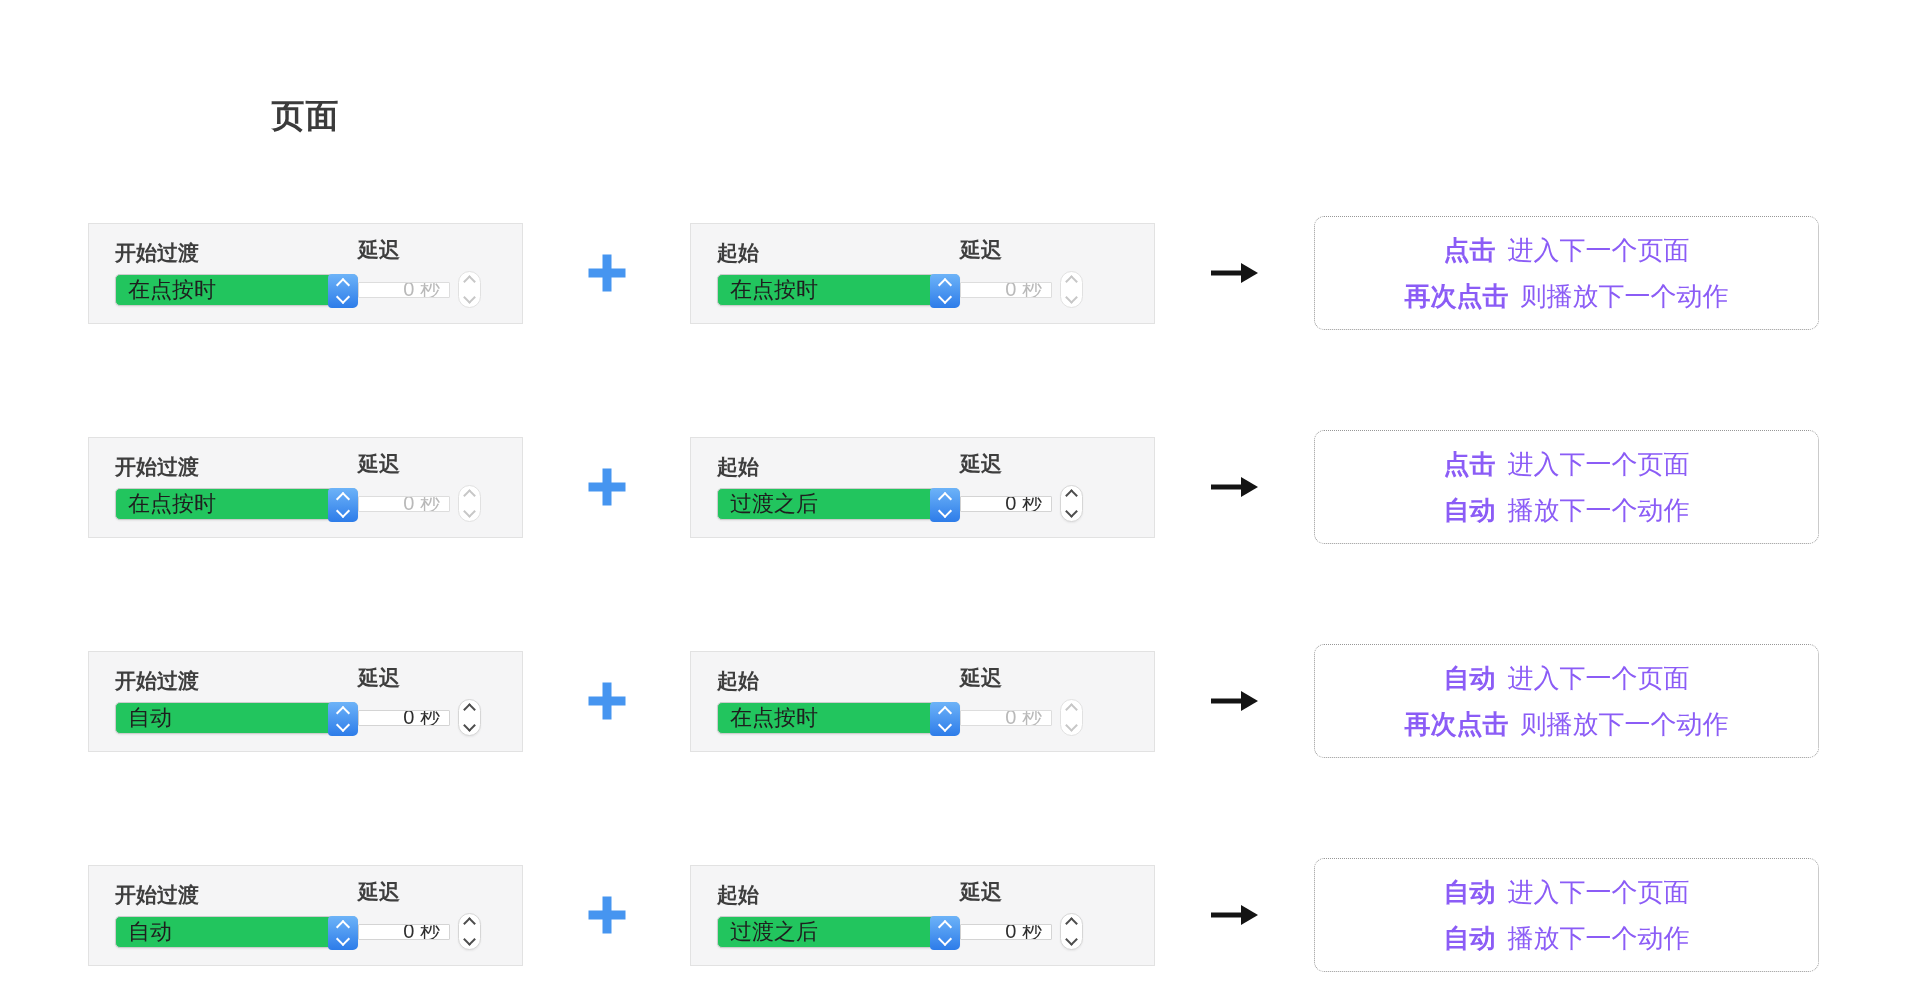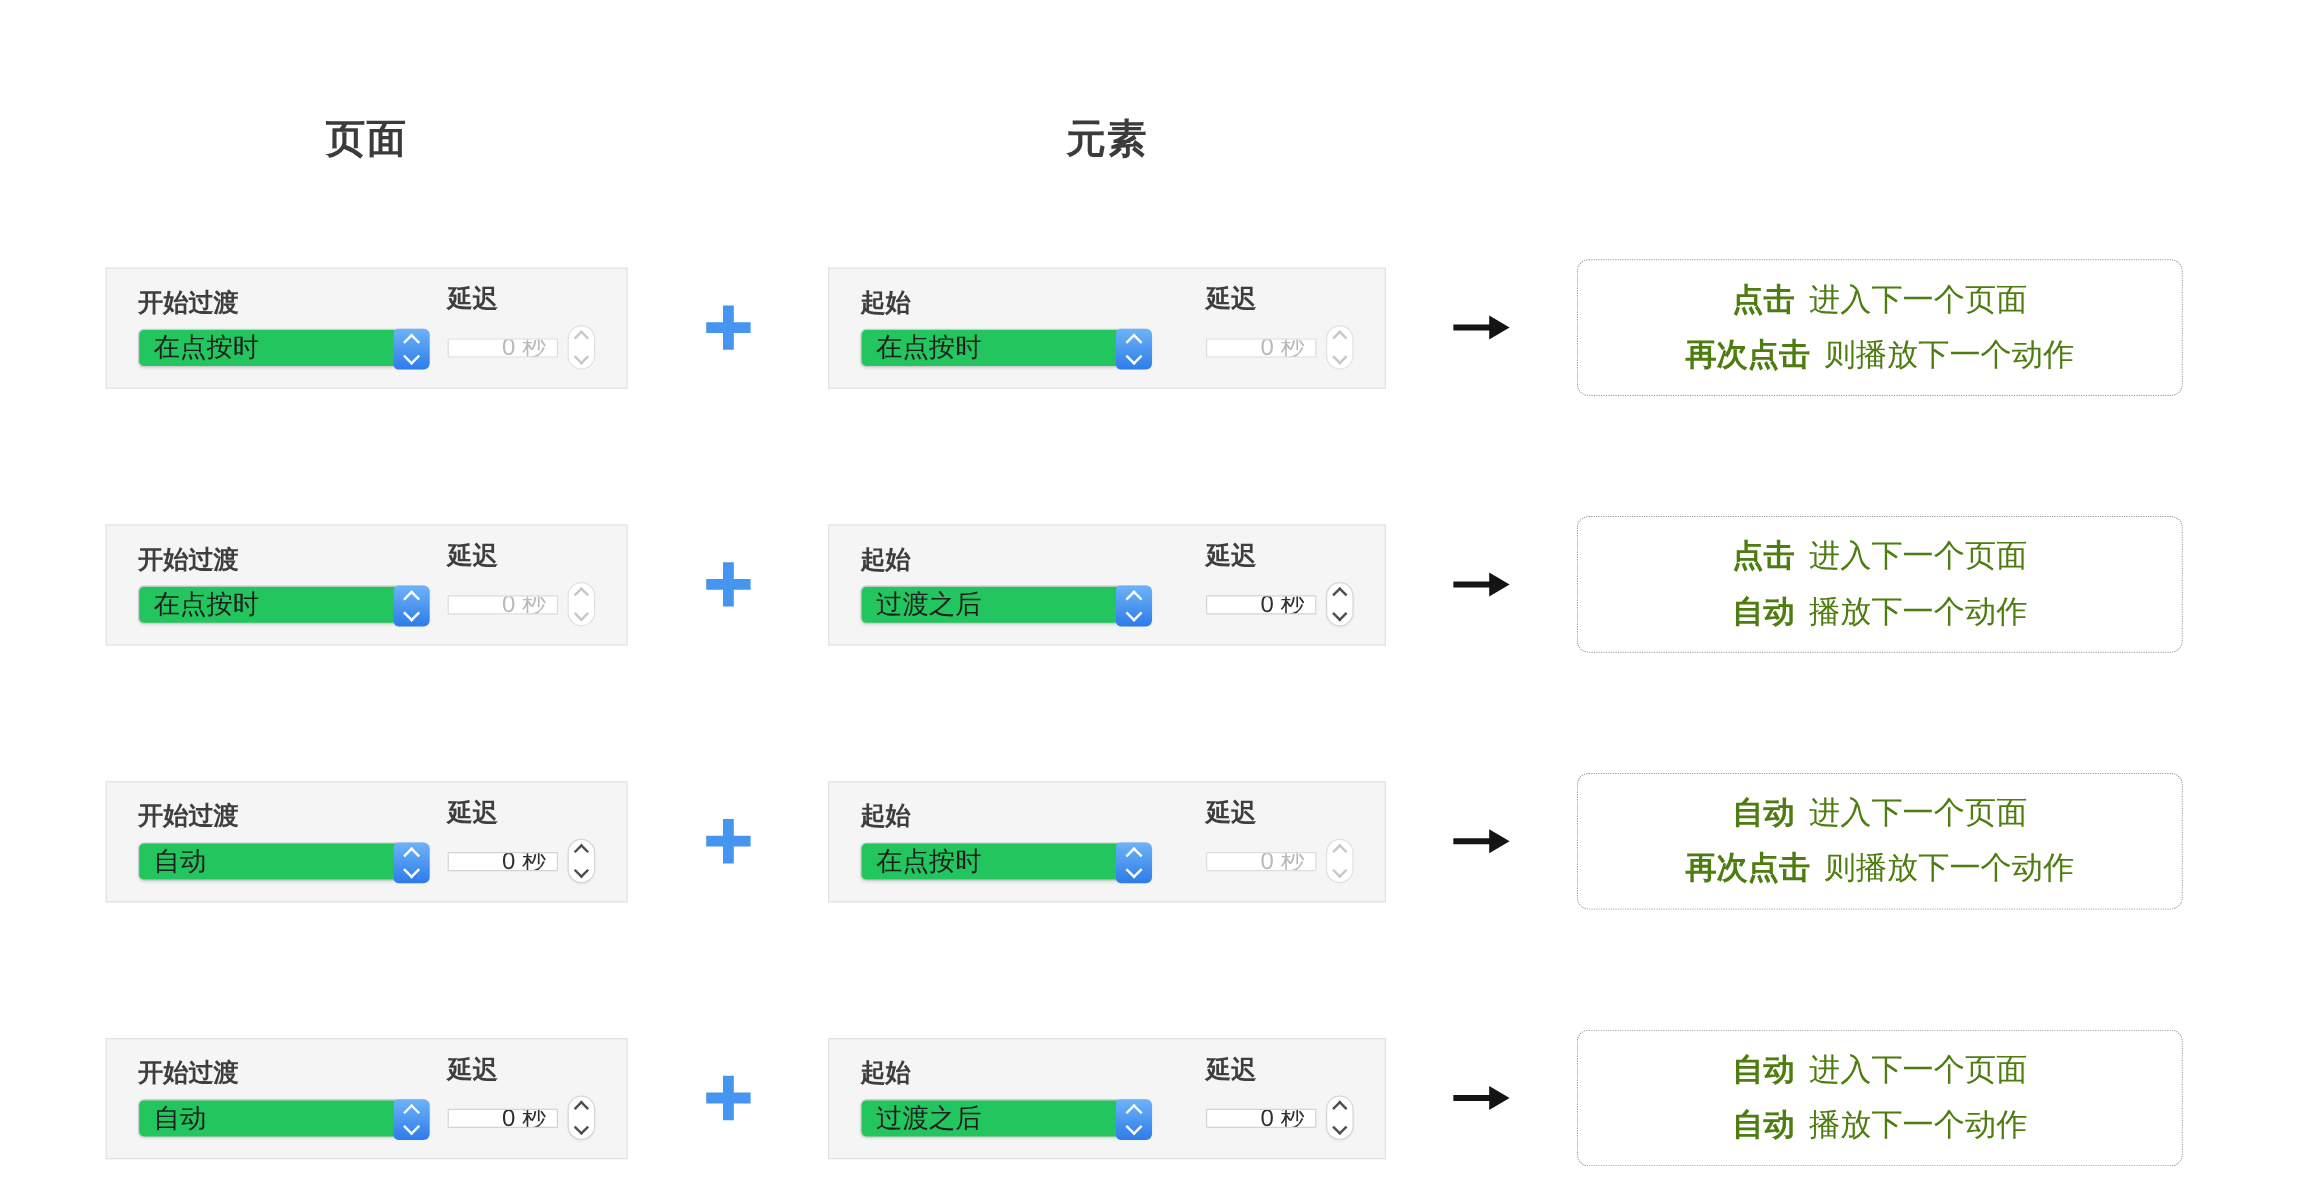--- a/index.html
+++ b/index.html
@@ -20,21 +20,21 @@
     color:#3b3b3b; line-height:48px; letter-spacing:1px;margin-top:48px;
   }
 
   .rows { display:flex; flex-direction:column; gap:100px; }
   .row { align-items:center; height:114px; }
 
   
   .panel {
     height:101px; box-sizing:border-box;
     background:#f5f5f6; border:1px solid #e2e2e2;
-    display:flex; justify-content:space-between; align-items:center;
+    display:flex; align-items:center;
     padding:0 26px;
   }
   .group { display:flex; flex-direction:column; }
   .field-label {
     font-size:21px; font-weight:700; color:#3e3e3e;
     margin-bottom:9px; line-height:24px;
   }
 
   
   .select {
@@ -80,32 +80,31 @@
 
   
   .op { display:flex; align-items:center; justify-content:center; }
 
   
   .effect {
     width:505px; height:114px; box-sizing:border-box;
     background:#ffffff; border:1px dotted #979797; border-radius:10px;
     display:flex; flex-direction:column; align-items:center; justify-content:center;
   }
-  .effect-line { font-size:26px; line-height:46px; color:#4d7c0f; white-space:nowrap;font-family:Liberation Serif, serif; }
+  .effect-line { font-size:26px; line-height:46px; color:#8b5cf6; white-space:nowrap; }
   .effect-lead { font-weight:700; margin-right:12px; }
 </style>
 </head>
 <body>
 
 <div class="layout">
 
   <div class="grid headers">
     <div class="col-title">页面</div>
     <div></div>
-    <div class="col-title">元素</div>
     <div></div>
   </div>
 
   <div class="rows">
 
     <div class="grid row">
       <div class="panel">
         <div class="group">
           <div class="field-label">开始过渡</div>
           <div class="select">

